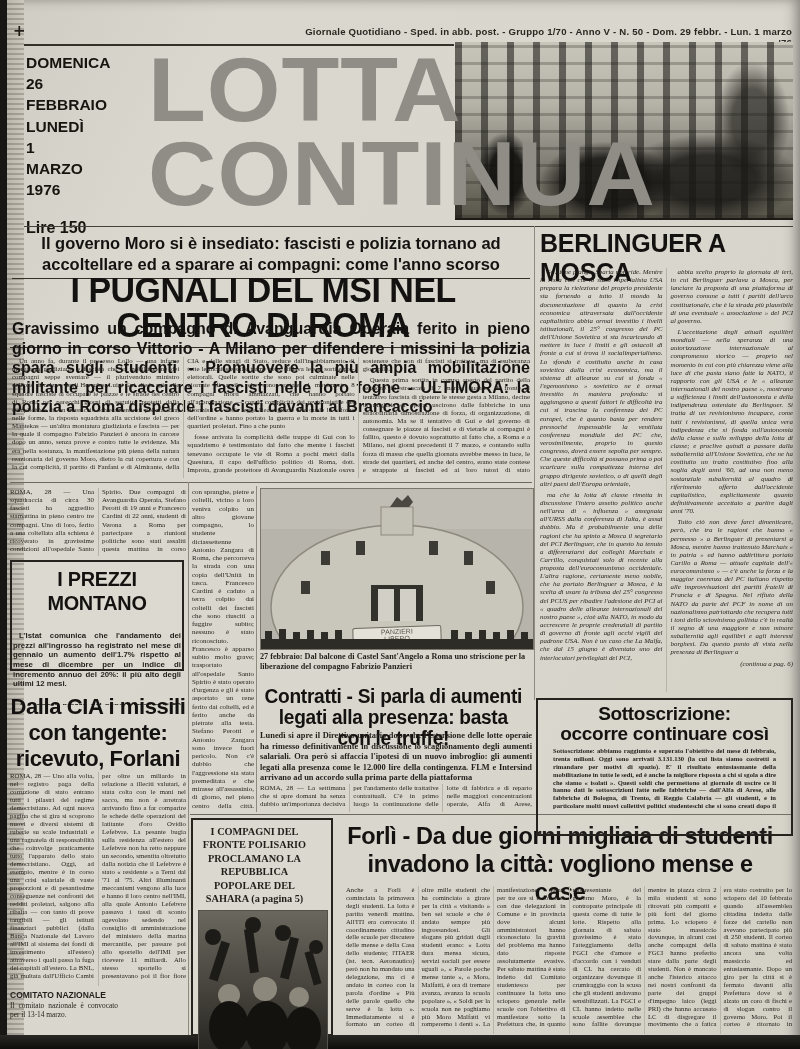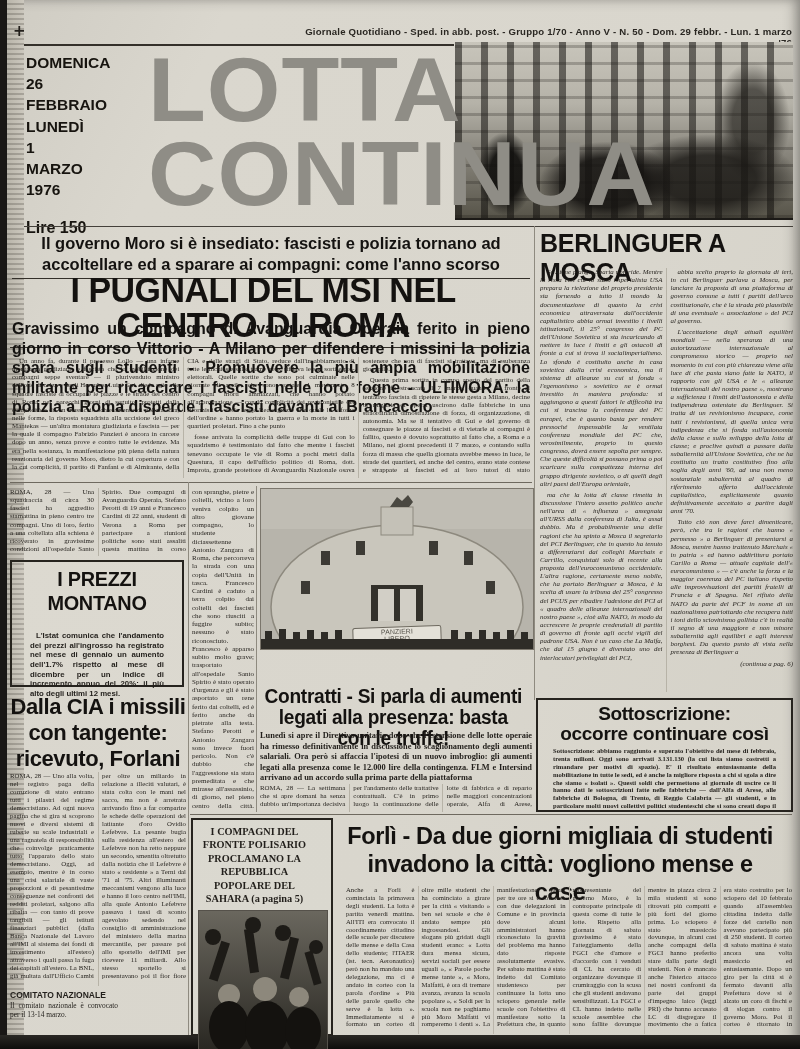--- a/index.html
+++ b/index.html
@@ -50,21 +50,21 @@
             border-bottom:1px solid #332f29;padding-bottom:5px;}
   .subhead{left:12px;top:319px;width:518px;font-size:16px;line-height:1.22;text-align:justify;}
   .mainbody{left:12px;top:357px;width:518px;height:121px;columns:3;}
   .mainbody p{margin:0 0 3px 0;text-indent:7px;}
   .midrule{left:10px;top:482px;width:522px;height:1px;background:#6e695f;}
   
   .v188{left:188px;top:482px;width:1px;height:553px;}
   .v256{left:256px;top:486px;width:1px;height:326px;}
   .v534{left:534px;top:226px;width:1px;height:474px;}
   .roma2{left:10px;top:488px;width:176px;height:68px;columns:2;}
-  .prezzi{left:10px;top:560px;width:174px;height:127px;border:2px solid #26231e;padding:4px 18px;box-sizing:border-box;background:rgba(255,255,255,.06);}
+  .prezzi{left:10px;top:560px;width:174px;height:111px;border:2px solid #26231e;padding:4px 1px;box-sizing:border-box;background:rgba(255,255,255,.06);}
   .prezzi h2{margin:1px 0 4px 0;font-size:20.5px;text-align:center;letter-spacing:-.3px;transform:scaleX(.97);transform-origin:center;}
   .prezzi .b{font-family:"Liberation Sans",sans-serif;font-weight:bold;font-size:7.8px;line-height:1.24;text-align:justify;height:86px;overflow:hidden;}
   .prezzi .b p{margin:12px 0 3px 0;text-indent:6px;}
   .cia-title{left:10px;top:694px;width:176px;font-size:22px;line-height:1.18;text-align:center;letter-spacing:-.4px;}
   .cia-body{left:10px;top:772px;width:176px;height:214px;columns:2;font-size:6.8px;}
   .comitato{left:10px;top:990px;width:108px;}
   .comitato h3{margin:0 0 2px 0;font-size:8.5px;font-family:"Liberation Sans",sans-serif;}
   
   .narrowcol{left:192px;top:488px;width:62px;height:322px;font-size:7px;}
   .castel{left:260px;top:488px;width:272px;height:160px;border:1px solid #7b766c;overflow:hidden;}
@@ -79,21 +79,21 @@
   .polphoto{margin-top:5px;width:128px;height:146px;overflow:hidden;border:1px solid #55514a;}
   
   .forli-title{left:346px;top:822px;width:446px;font-size:24.5px;line-height:1.15;text-align:center;letter-spacing:-.4px;transform:scaleX(.96);transform-origin:left top;}
   .forli-body{left:346px;top:886px;width:446px;height:148px;columns:6;column-gap:7px;column-rule:1px solid #bab5aa;font-size:6.7px;}
   
   .berl-title{left:540px;top:229px;width:254px;font-size:25.5px;text-align:left;letter-spacing:-.3px;transform:scaleX(.98);transform-origin:left top;}
   .berl-body{left:540px;top:268px;width:253px;height:424px;columns:2;font-style:italic;font-size:6.9px;}
   .berl-body p{margin:0 0 3px 0;text-indent:7px;}
   .berl-cont{text-align:right;font-style:italic;}
   
-  .sotto{left:536px;top:698px;width:257px;height:114px;border:2px solid #26231e;box-sizing:border-box;padding:4px 15px;background:rgba(255,255,255,.05);}
+  .sotto{left:536px;top:698px;width:257px;height:138px;border:2px solid #26231e;box-sizing:border-box;padding:4px 15px;background:rgba(255,255,255,.05);}
   .sotto h2{margin:0;font-size:19px;line-height:1.05;text-align:center;letter-spacing:-.3px;}
   .sotto .b{margin-top:3px;font-size:6.6px;line-height:1.2;text-align:justify;font-weight:bold;height:62px;overflow:hidden;}
 </style>
 </head>
 <body>
 
 <div class="page">
 
   <div class="abs edge-strip"></div>
   <div class="abs edge-black"></div>
@@ -183,20 +183,21 @@
           <rect x="74" y="141" width="7" height="11"></rect>
         <rect x="190" y="141" width="7" height="11"></rect>
           <rect x="204" y="143" width="7" height="9"></rect>
         <rect x="218" y="141" width="7" height="11"></rect>
           <rect x="232" y="143" width="7" height="9"></rect>
         <rect x="246" y="141" width="7" height="11"></rect>
           <rect x="260" y="143" width="7" height="9"></rect>
       </g>
     </svg>
   </div>
+  <div class="abs caption">27 febbraio: Dal balcone di Castel Sant'Angelo a Roma uno striscione per la liberazione del compagno Fabrizio Panzieri</div>
 
   <div class="abs hl contratti-title">Contratti - Si parla di aumenti legati alla presenza: basta con le truffe!</div>
   <div class="abs contratti-sub">Lunedì si apre il Direttivo unitario dopo che l'estensione delle lotte operaie ha rimesso definitivamente in discussione lo scaglionamento degli aumenti salariali. Ora però si affaccia l'ipotesi di un nuovo imbroglio: gli aumenti legati alla presenza come le 12.000 lire della contingenza. FLM e Intersind arrivano ad un accordo sulla prima parte della piattaforma</div>
   <div class="abs tiny colrule contratti-body">ROMA, 28 — La settimana che si apre domani ha senza dubbio un'importanza decisiva per l'andamento delle trattative contrattuali. C'è in primo luogo la continuazione delle lotte di fabbrica e di reparto nelle maggiori concentrazioni operaie, Alfa di Arese, Siemens, Ignis di Trento, stabilimenti Fiat di Mirafiori, Rivalta, Spora Cassino, Termoli, Bari, Lancia di Chivasso sono state per tutti i proletari tappe fondamentali del cammino della lotta che nella settimana passata ha col- (Continua a pag. 6)</div>
   <div class="abs secrule"></div>
 
   <div class="abs polisario">
     <h3>I COMPAGNI DEL FRONTE POLISARIO PROCLAMANO LA REPUBBLICA POPOLARE DEL SAHARA (a pagina 5)</h3>
     <div class="polphoto">
       <svg width="128" height="146" viewBox="0 0 128 146">

